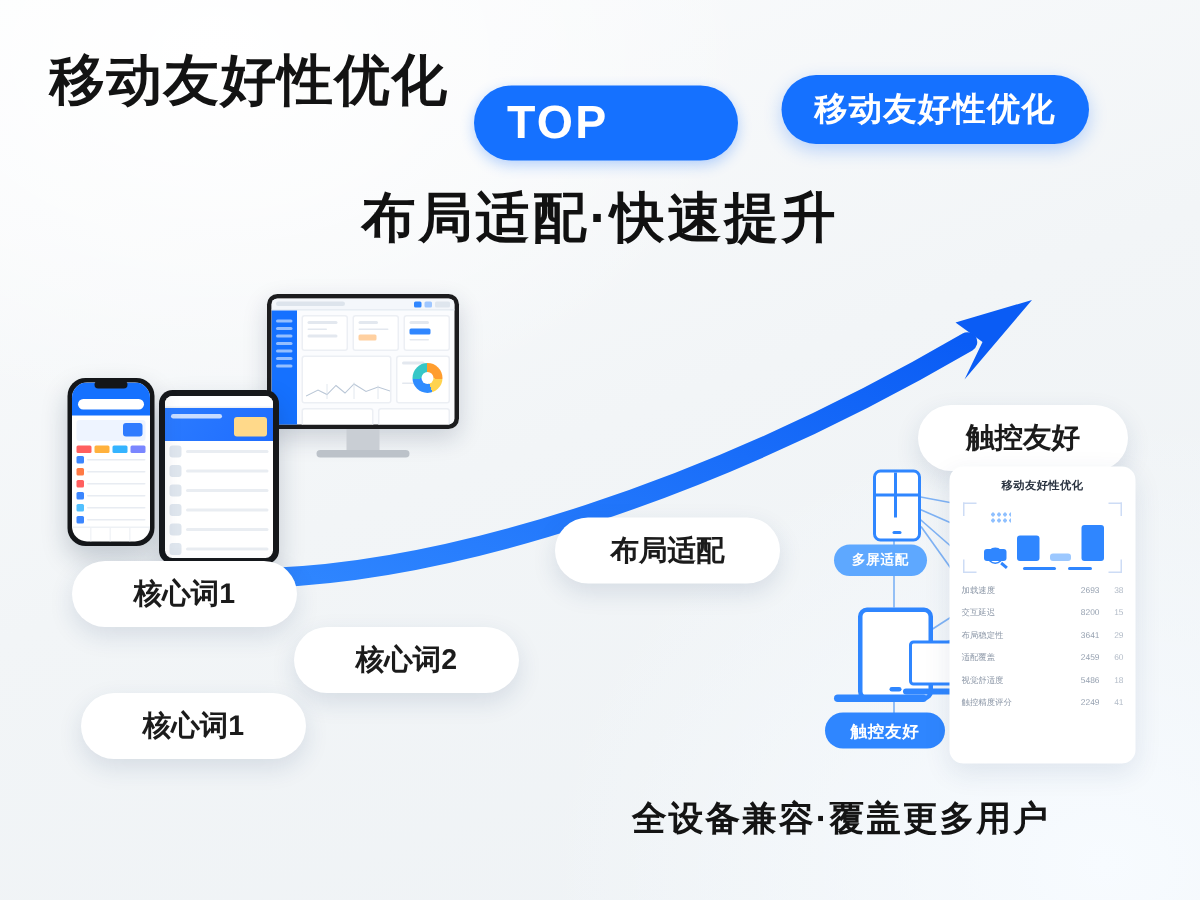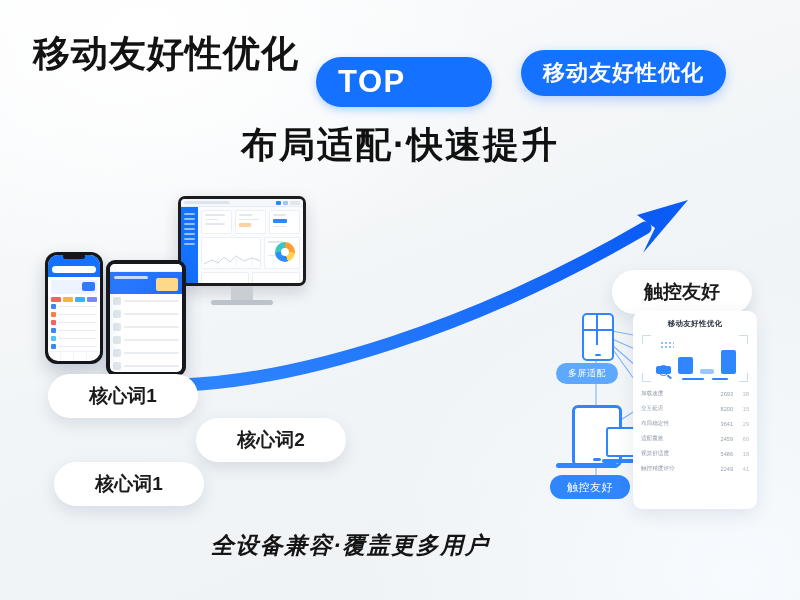--- a/index.html
+++ b/index.html
@@ -172,31 +172,31 @@
     position:absolute;left:24px;top:100px;width:44px;height:56px;
     border:3px solid #2f86ff;border-radius:6px;background:#fff;
   }
   .dev-tablet .hb{position:absolute;left:50%;transform:translateX(-50%);bottom:3px;width:8px;height:3px;background:#2f86ff;border-radius:2px;}
   .dev-laptop{position:absolute;left:58px;top:122px;width:40px;height:40px;}
   .dev-laptop .scr{width:36px;height:26px;border:2.5px solid #2f86ff;border-radius:3px;background:#fff;}
   .dev-laptop .base{width:44px;height:4px;background:#2f86ff;border-radius:2px;margin-left:-4px;margin-top:2px;}
   .dev-base-wide{position:absolute;left:8px;top:158px;width:62px;height:5px;background:#2f86ff;border-radius:3px;}
   .tagmini{
     position:absolute;border-radius:13px;background:#5ea8ff;color:#fff;
-    font-size:9px;font-weight:400;display:flex;align-items:center;justify-content:center;
+    font-size:9px;font-weight:700;display:flex;align-items:center;justify-content:center;
     letter-spacing:.5px;white-space:nowrap;
   }
   #tag-multi{left:8px;top:58px;width:62px;height:21px;}
   #tag-touch2{left:2px;top:170px;width:80px;height:24px;background:#2f86ff;font-size:11px;}
   #links{position:absolute;left:0;top:0;width:215px;height:210px;}
 
   
   .footer{
-    position:absolute;left:0;top:530px;width:700px;text-align:center;
-    font-size:23px;font-weight:700;letter-spacing:1.5px;color:#141414;font-style:italic;
+    position:absolute;left:0;top:530px;width:700px;text-align:right;
+    font-size:23px;font-weight:700;letter-spacing:1.5px;color:#141414;
   }
 </style>
 </head>
 <body>
 
 <div id="stage">
 
   <svg id="arrow" viewBox="0 0 800 600">
     <defs>
       <linearGradient id="agrad" x1="0" y1="1" x2="1" y2="0">
@@ -368,20 +368,21 @@
           <i></i>
           <i></i>
           <i></i>
         </div>
     </div>
   </div>
 
   <div class="pill" id="pill-kw1">核心词1</div>
   <div class="pill" id="pill-kw2">核心词2</div>
   <div class="pill" id="pill-kw3">核心词1</div>
+  <div class="pill" id="pill-layout">布局适配</div>
   <div class="pill" id="pill-touch">触控友好</div>
 
   <div class="cluster">
 
     <svg id="links" viewBox="0 0 215 210">
       <g stroke="#7fb3f5" stroke-width="1.1" fill="none">
         <line x1="64" y1="26" x2="96" y2="32"></line>
         <line x1="64" y1="34" x2="96" y2="48"></line>
         <line x1="64" y1="40" x2="96" y2="68"></line>
         <line x1="66" y1="46" x2="96" y2="88"></line>

